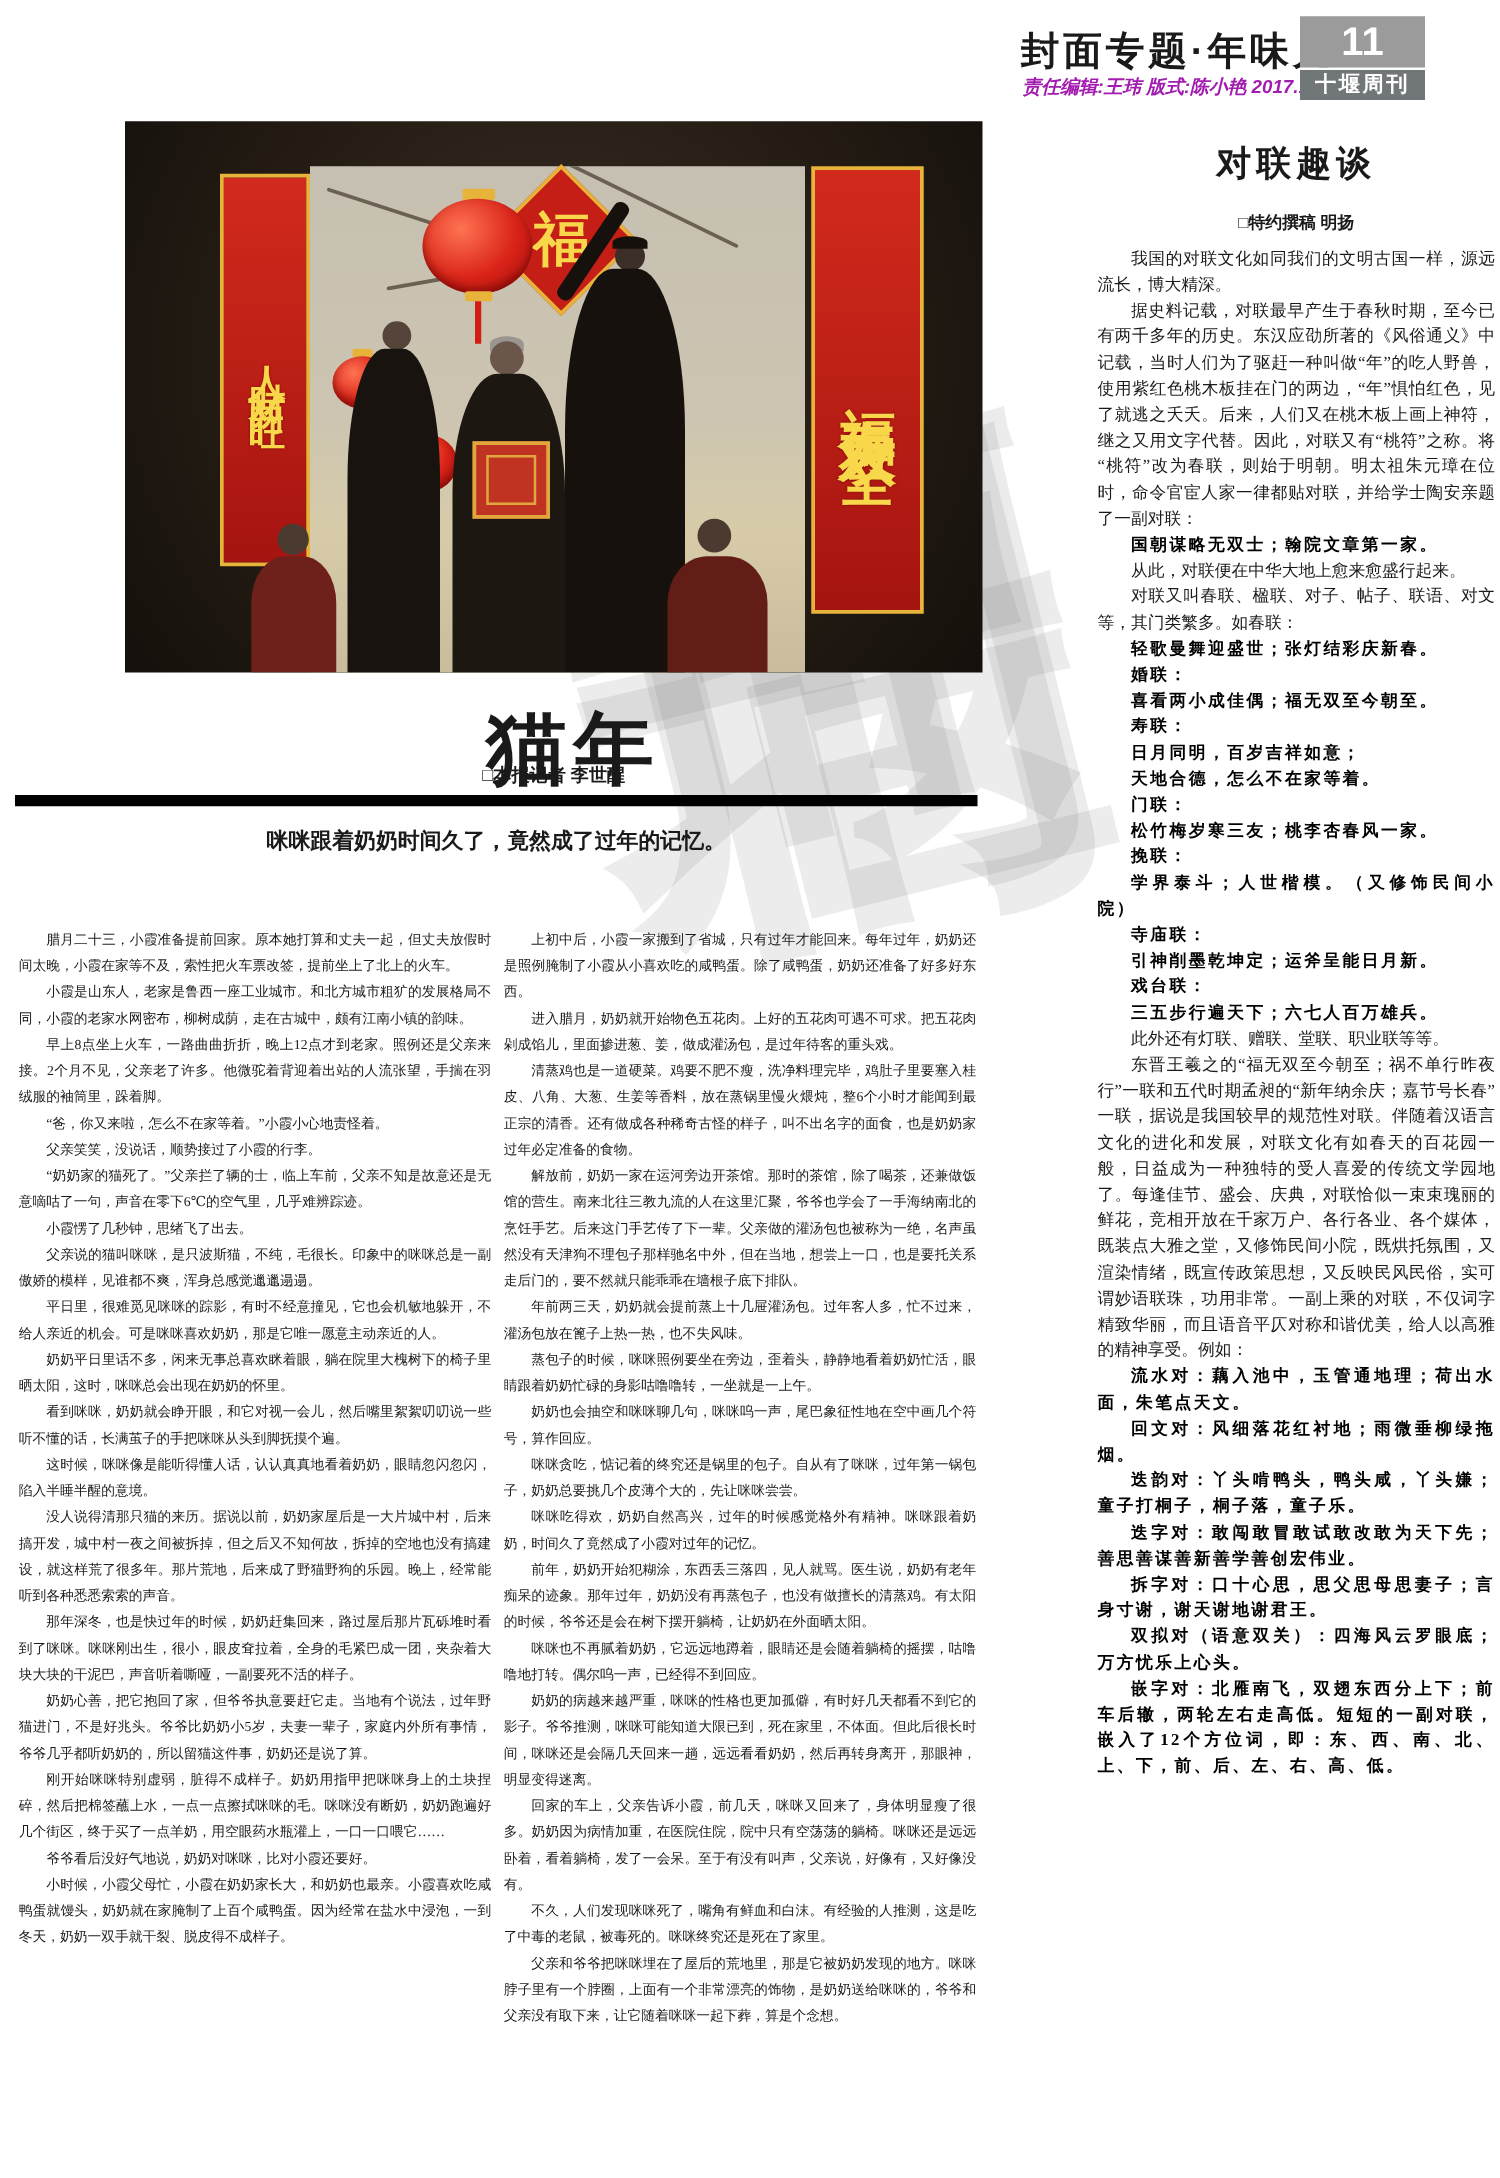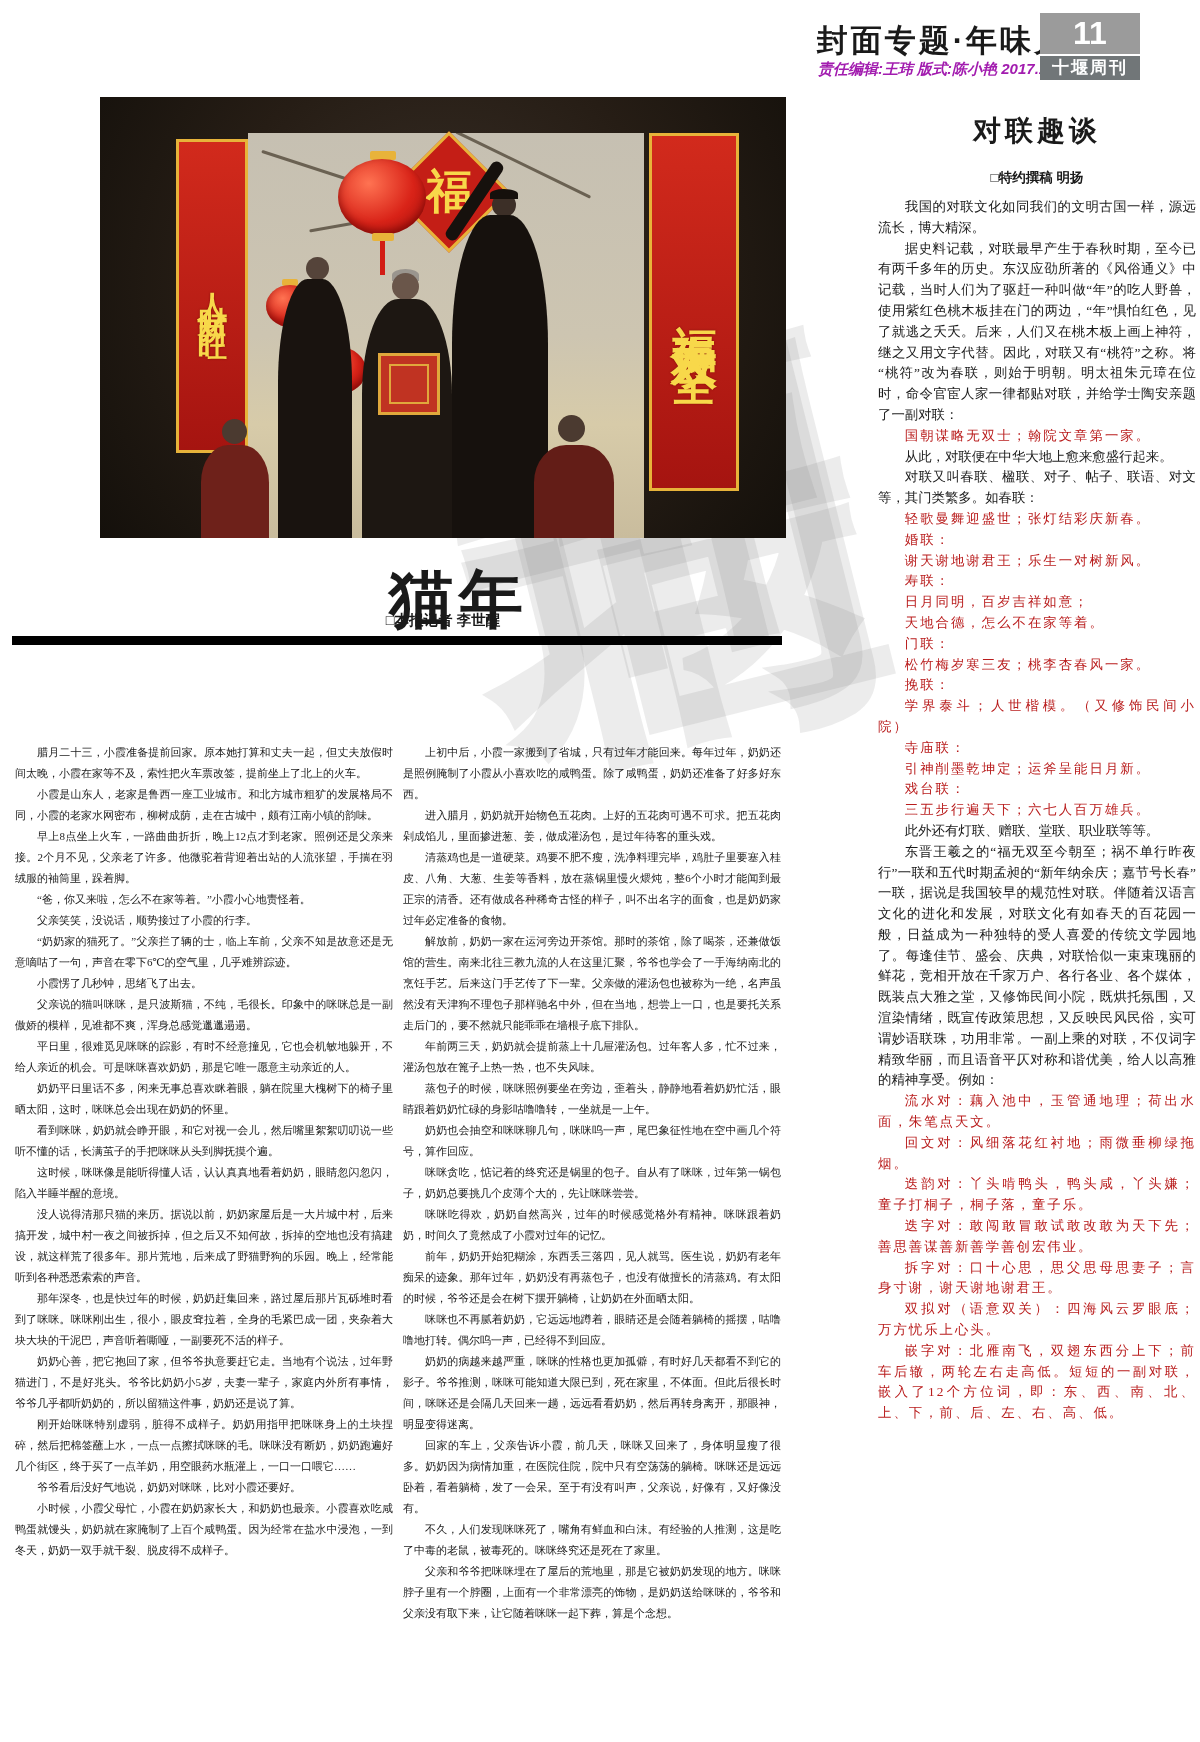--- a/index.html
+++ b/index.html
@@ -82,21 +82,21 @@
   .col1{left:15px;}
   .col2{left:403px;}
   .col .para{margin:0;font-size:11px;line-height:21px;text-align:justify;text-indent:2em;}
   
   .sidebar{position:absolute;left:878px;top:112px;width:318px;z-index:1;}
   .side-title{margin:0;text-align:center;font-size:28px;font-weight:bold;letter-spacing:4px;}
   .side-byline{margin-top:19px;text-align:center;font-size:13.5px;font-weight:bold;
        font-family:"Liberation Sans","DejaVu Sans",sans-serif;}
   .side-body{margin-top:10px;height:1540px;overflow:hidden;}
   .side-body .para{margin:0;font-size:13.4px;line-height:20.8px;text-align:justify;text-indent:2em;}
-  .side-body .para.couplet{letter-spacing:2px;color:#b91c1c;font-weight:400;}
+  .side-body .para.couplet{letter-spacing:2px;color:#000000;font-weight:700;}
 </style>
 </head>
 <body>
 
 <div class="page">
 
   <div class="watermark">十堰周刊</div>
 
   <div class="hdr-title">封面专题·年味儿</div>
   <div class="hdr-editor">责任编辑:王玮  版式:陈小艳  2017.1.25</div>
@@ -138,20 +138,21 @@
     <div class="figure woman-body"></div>
     <div class="head childL-head"></div>
     <div class="figure childL-body"></div>
     <div class="head childR-head"></div>
     <div class="figure childR-body"></div>
   </div>
 
   <h1 class="main-title">猫年</h1>
   <div class="main-byline">□本报记者 李世醒</div>
   <div class="black-rule"></div>
+  <div class="standfirst">咪咪跟着奶奶时间久了，竟然成了过年的记忆。</div>
 
   <div class="col col1">
       <p class="para">腊月二十三，小霞准备提前回家。原本她打算和丈夫一起，但丈夫放假时间太晚，小霞在家等不及，索性把火车票改签，提前坐上了北上的火车。</p>
       <p class="para">小霞是山东人，老家是鲁西一座工业城市。和北方城市粗犷的发展格局不同，小霞的老家水网密布，柳树成荫，走在古城中，颇有江南小镇的韵味。</p>
       <p class="para">早上8点坐上火车，一路曲曲折折，晚上12点才到老家。照例还是父亲来接。2个月不见，父亲老了许多。他微驼着背迎着出站的人流张望，手揣在羽绒服的袖筒里，跺着脚。</p>
       <p class="para">“爸，你又来啦，怎么不在家等着。”小霞小心地责怪着。</p>
       <p class="para">父亲笑笑，没说话，顺势接过了小霞的行李。</p>
       <p class="para">“奶奶家的猫死了。”父亲拦了辆的士，临上车前，父亲不知是故意还是无意嘀咕了一句，声音在零下6℃的空气里，几乎难辨踪迹。</p>
       <p class="para">小霞愣了几秒钟，思绪飞了出去。</p>
       <p class="para">父亲说的猫叫咪咪，是只波斯猫，不纯，毛很长。印象中的咪咪总是一副傲娇的模样，见谁都不爽，浑身总感觉邋邋遢遢。</p>
@@ -188,21 +189,21 @@
     <h2 class="side-title">对联趣谈</h2>
     <div class="side-byline">□特约撰稿  明扬</div>
     <div class="side-body">
         <p class="para">我国的对联文化如同我们的文明古国一样，源远流长，博大精深。</p>
         <p class="para">据史料记载，对联最早产生于春秋时期，至今已有两千多年的历史。东汉应劭所著的《风俗通义》中记载，当时人们为了驱赶一种叫做“年”的吃人野兽，使用紫红色桃木板挂在门的两边，“年”惧怕红色，见了就逃之夭夭。后来，人们又在桃木板上画上神符，继之又用文字代替。因此，对联又有“桃符”之称。将“桃符”改为春联，则始于明朝。明太祖朱元璋在位时，命令官宦人家一律都贴对联，并给学士陶安亲题了一副对联：</p>
         <p class="para couplet">国朝谋略无双士；翰院文章第一家。</p>
         <p class="para">从此，对联便在中华大地上愈来愈盛行起来。</p>
         <p class="para">对联又叫春联、楹联、对子、帖子、联语、对文等，其门类繁多。如春联：</p>
         <p class="para couplet">轻歌曼舞迎盛世；张灯结彩庆新春。</p>
         <p class="para couplet">婚联：</p>
-        <p class="para couplet">谢天谢地谢君王；乐生一对树新风。</p>
+        <p class="para couplet">喜看两小成佳偶；福无双至今朝至。</p>
         <p class="para couplet">寿联：</p>
         <p class="para couplet">日月同明，百岁吉祥如意；</p>
         <p class="para couplet">天地合德，怎么不在家等着。</p>
         <p class="para couplet">门联：</p>
         <p class="para couplet">松竹梅岁寒三友；桃李杏春风一家。</p>
         <p class="para couplet">挽联：</p>
         <p class="para couplet">学界泰斗；人世楷模。（又修饰民间小院）</p>
         <p class="para couplet">寺庙联：</p>
         <p class="para couplet">引神削墨乾坤定；运斧呈能日月新。</p>
         <p class="para couplet">戏台联：</p>

